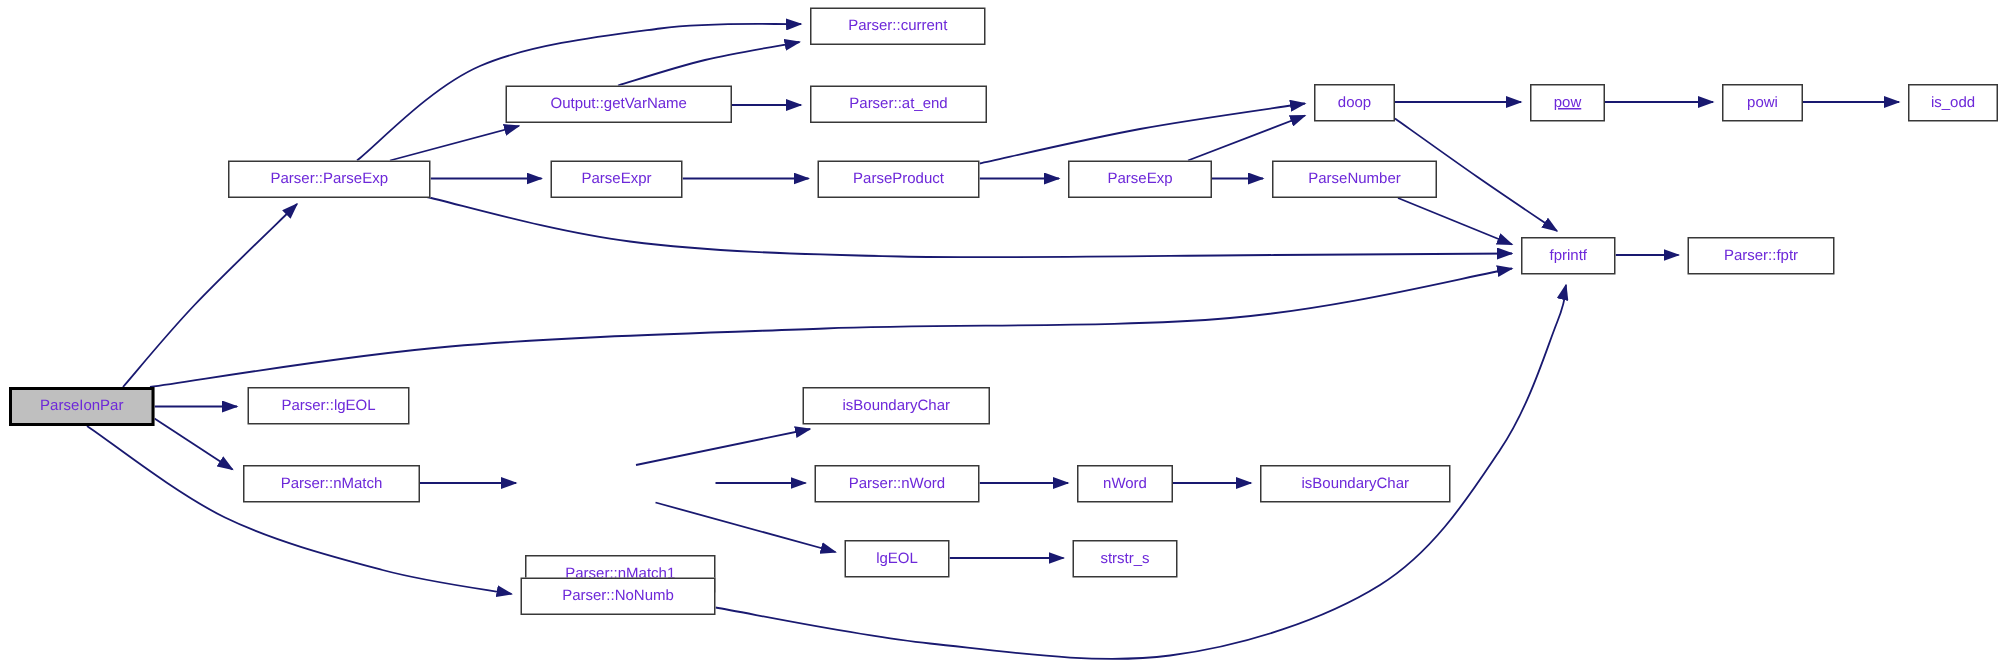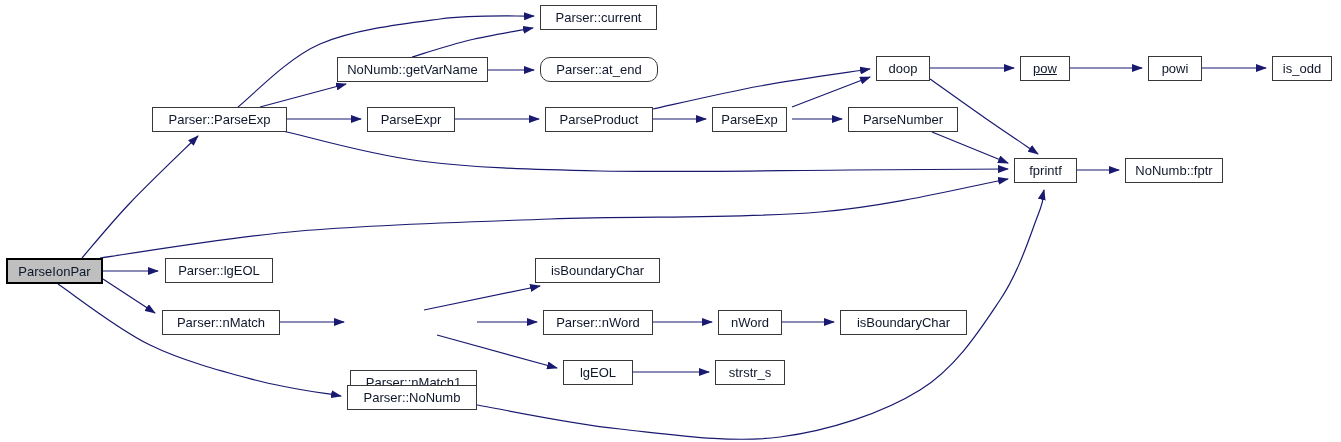--- a/index.html
+++ b/index.html
@@ -23,22 +23,22 @@
     height: 100%;
   }
   .node {
     position: absolute;
     box-sizing: border-box;
     display: flex;
     align-items: center;
     justify-content: center;
     background: #ffffff;
     border: 1px solid #383838;
-    font-size: 13px;
-    color: #0f172a;
+    font-size: 10px;
+    color: #6d28d9;
     white-space: nowrap;
     cursor: pointer;
     line-height: 1;
   }
   .node.root {
     background: #bfbfbf;
     border: 2px solid #000000;
     cursor: default;
   }
 </style>
@@ -82,32 +82,32 @@
         <path d="M653,322 L712,322" fill="none" stroke="#191970" stroke-width="1.2" marker-end="url(#arrow)"></path>
         <path d="M782,322 L834,322" fill="none" stroke="#191970" stroke-width="1.2" marker-end="url(#arrow)"></path>
         <path d="M633,372 L709,372" fill="none" stroke="#191970" stroke-width="1.2" marker-end="url(#arrow)"></path>
         <path d="M477,405 C500.8333333333333,409 569.5,423.6666666666667 620,429 C670.5,434.3333333333333 730,443.5 780,437 C830,430.5 883.3333333333334,412.8333333333333 920,390 C956.6666666666666,367.1666666666667 980.3333333333334,329.1666666666667 1000,300 C1019.6666666666666,270.8333333333333 1030.6666666666667,233.33333333333334 1038,215 C1045.3333333333333,196.66666666666666 1043,194.16666666666666 1044,190" fill="none" stroke="#191970" stroke-width="1.2" marker-end="url(#arrow)"></path>
       </g>
   </svg>
 
 <div class="node root" style="left: 6px; top: 258px; width: 97px; height: 26px;">ParseIonPar</div>
     <div class="node" style="left: 152px; top: 107px; width: 135px; height: 25px;">Parser::ParseExp</div>
     <div class="node" style="left: 540px; top: 5px; width: 117px; height: 25px;">Parser::current</div>
-    <div class="node" style="left: 337px; top: 57px; width: 151px; height: 25px;">NoNumb::getVarName</div>
-    <div class="node" style="left: 540px; top: 57px; width: 118px; height: 25px; border-radius: 10px;">Parser::at_end</div>
+    <div class="node" style="left: 337px; top: 57px; width: 151px; height: 25px;">Output::getVarName</div>
+    <div class="node" style="left: 540px; top: 57px; width: 118px; height: 25px;">Parser::at_end</div>
     <div class="node" style="left: 367px; top: 107px; width: 88px; height: 25px;">ParseExpr</div>
     <div class="node" style="left: 545px; top: 107px; width: 108px; height: 25px;">ParseProduct</div>
-    <div class="node" style="left: 712px; top: 107px; width: 75px; height: 25px;">ParseExp</div>
+    <div class="node" style="left: 712px; top: 107px; width: 96px; height: 25px;">ParseExp</div>
     <div class="node" style="left: 848px; top: 107px; width: 110px; height: 25px;">ParseNumber</div>
     <div class="node" style="left: 876px; top: 56px; width: 54px; height: 25px;">doop</div>
     <div class="node" style="left: 1020px; top: 56px; width: 50px; height: 25px; text-decoration: underline;">pow</div>
     <div class="node" style="left: 1148px; top: 56px; width: 54px; height: 25px;">powi</div>
     <div class="node" style="left: 1272px; top: 56px; width: 60px; height: 25px;">is_odd</div>
     <div class="node" style="left: 1014px; top: 158px; width: 63px; height: 25px;">fprintf</div>
-    <div class="node" style="left: 1125px; top: 158px; width: 98px; height: 25px;">NoNumb::fptr</div>
+    <div class="node" style="left: 1125px; top: 158px; width: 98px; height: 25px;">Parser::fptr</div>
     <div class="node" style="left: 165px; top: 258px; width: 108px; height: 25px;">Parser::lgEOL</div>
     <div class="node" style="left: 535px; top: 258px; width: 125px; height: 25px;">isBoundaryChar</div>
     <div class="node" style="left: 162px; top: 310px; width: 118px; height: 25px;">Parser::nMatch</div>
     <div class="node" style="left: 350px; top: 322px; width: 127px; height: 25px; margin-top: 48px;">Parser::nMatch1</div>
     <div class="node" style="left: 543px; top: 310px; width: 110px; height: 25px;">Parser::nWord</div>
     <div class="node" style="left: 718px; top: 310px; width: 64px; height: 25px;">nWord</div>
     <div class="node" style="left: 840px; top: 310px; width: 127px; height: 25px;">isBoundaryChar</div>
     <div class="node" style="left: 563px; top: 360px; width: 70px; height: 25px;">lgEOL</div>
     <div class="node" style="left: 715px; top: 360px; width: 70px; height: 25px;">strstr_s</div>
     <div class="node" style="left: 347px; top: 385px; width: 130px; height: 25px;">Parser::NoNumb</div>

